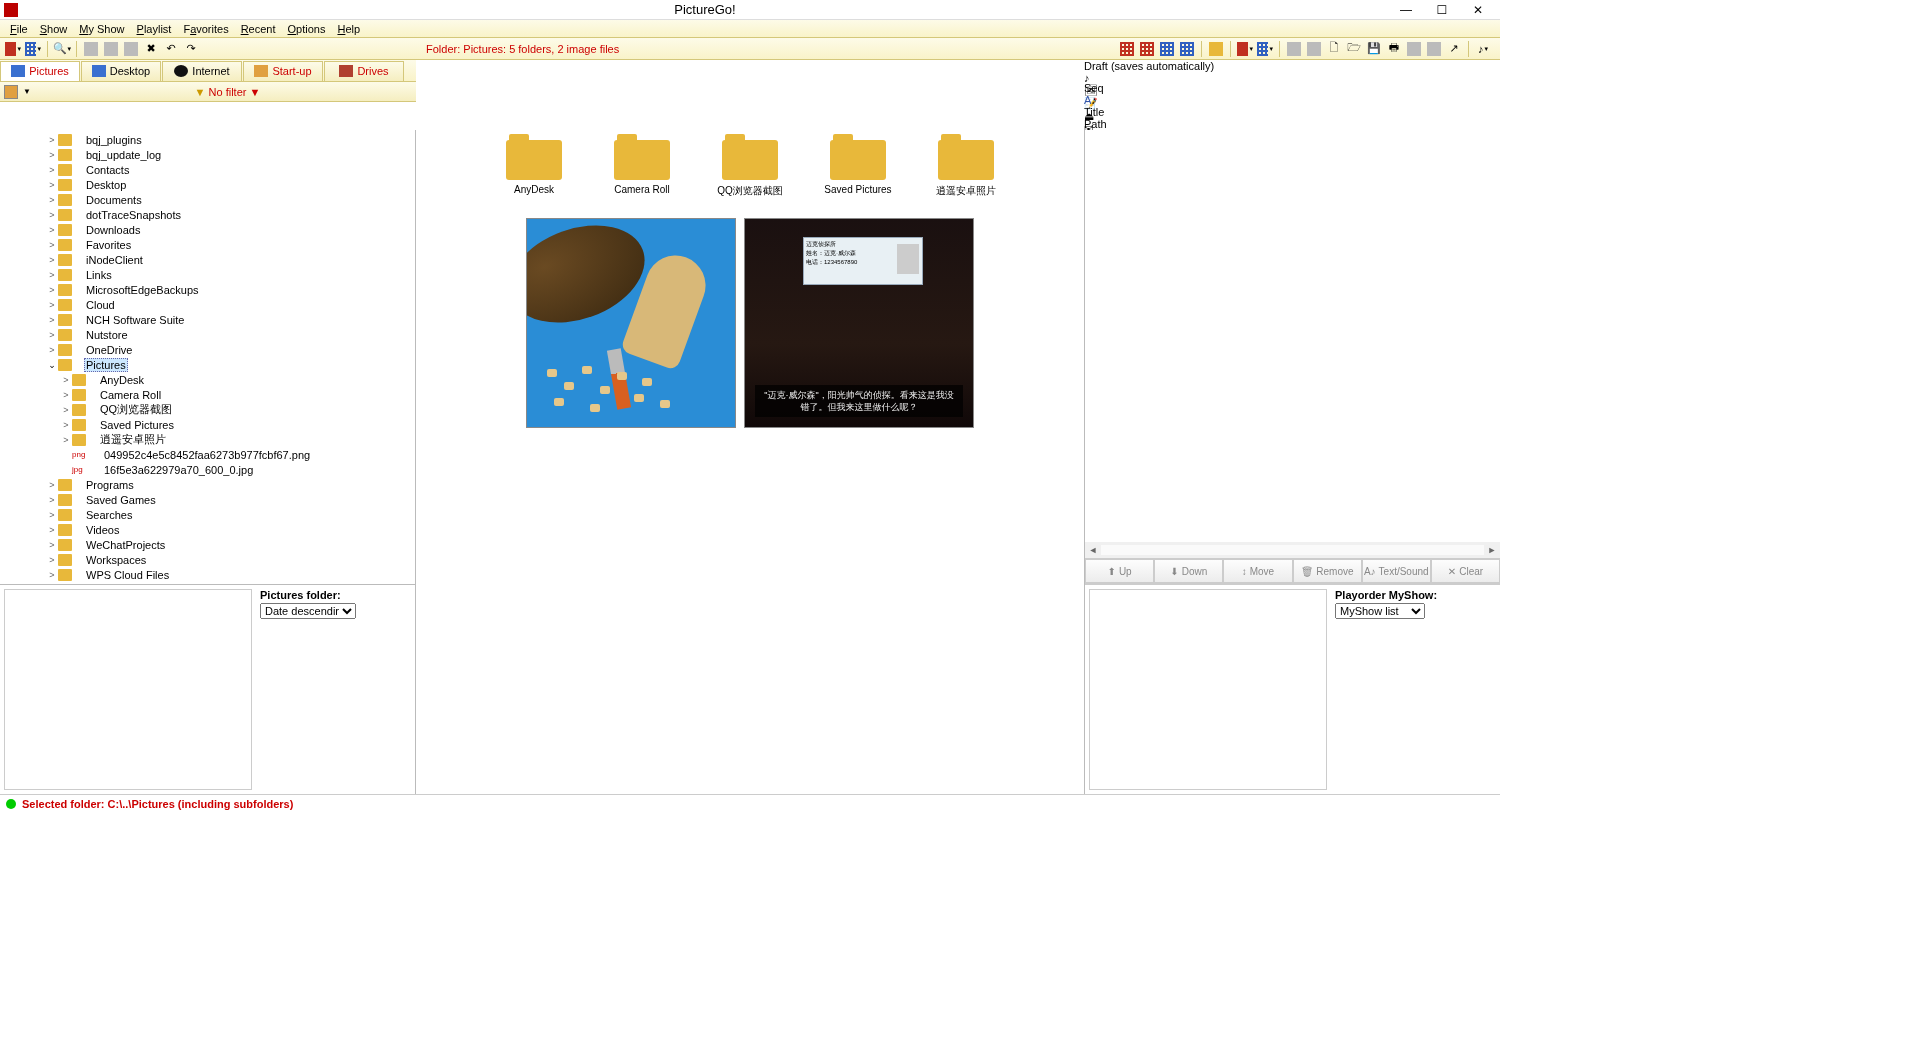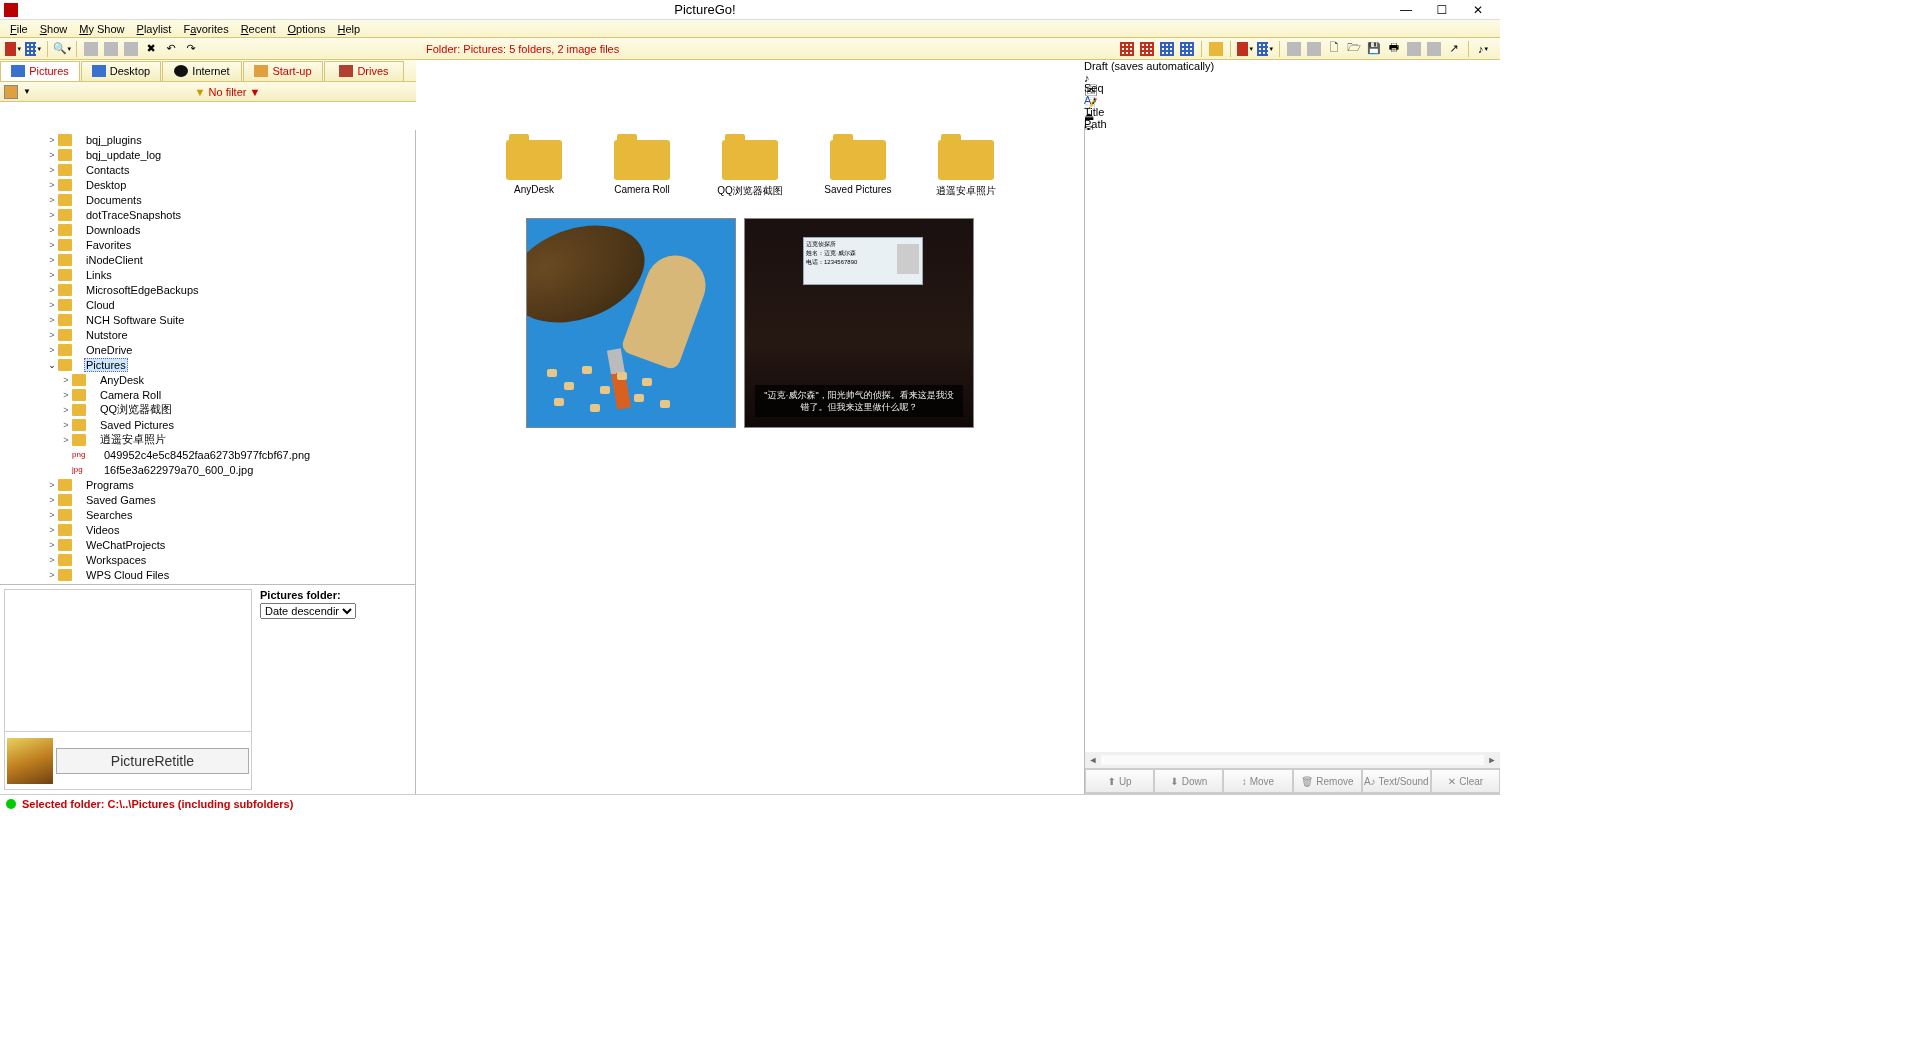--- a/index.html
+++ b/index.html
@@ -409,24 +409,20 @@
           <span class="label">WPS Cloud Files</span>
         </div>
         <div class="tree-row" style="padding-left: 32px;">
           <span class="ficon"></span>
           <span class="label">Default</span>
         </div>
       </div>
     <div class="left-bottom">
       <div class="preview">
         <div class="prevcanvas"></div>
-        <div class="thumbrow">
-          <div class="th"></div>
-          <div class="prt">PictureRetitle</div>
-        </div>
       </div>
       <div class="playorder">
         <label>Pictures folder:</label>
         <select>
           <option>Date descending</option>
         </select>
       </div>
     </div>
   </div>
 
@@ -491,20 +487,29 @@
         <div class="arr">►</div>
     </div>
     <div class="btnrow">
       <button>⬆ <span>Up</span></button>
       <button>⬇ <span>Down</span></button>
       <button>↕ <span>Move</span></button>
       <button>🗑 <span>Remove</span></button>
       <button>A♪ <span>Text/Sound</span></button>
       <button>✕ <span>Clear</span></button>
     </div>
+    <div class="rbottom">
+      <div class="prevbox"></div>
+      <div class="poms">
+        <label>Playorder MyShow:</label>
+        <select>
+          <option>MyShow list</option>
+        </select>
+      </div>
+    </div>
   </div>
 
 </div>
 
 <div class="statusbar">
   <div class="dot"></div>
   <div class="stxt">Selected folder: C:\..\Pictures (including subfolders)</div>
 </div>
 
 </body></html>

